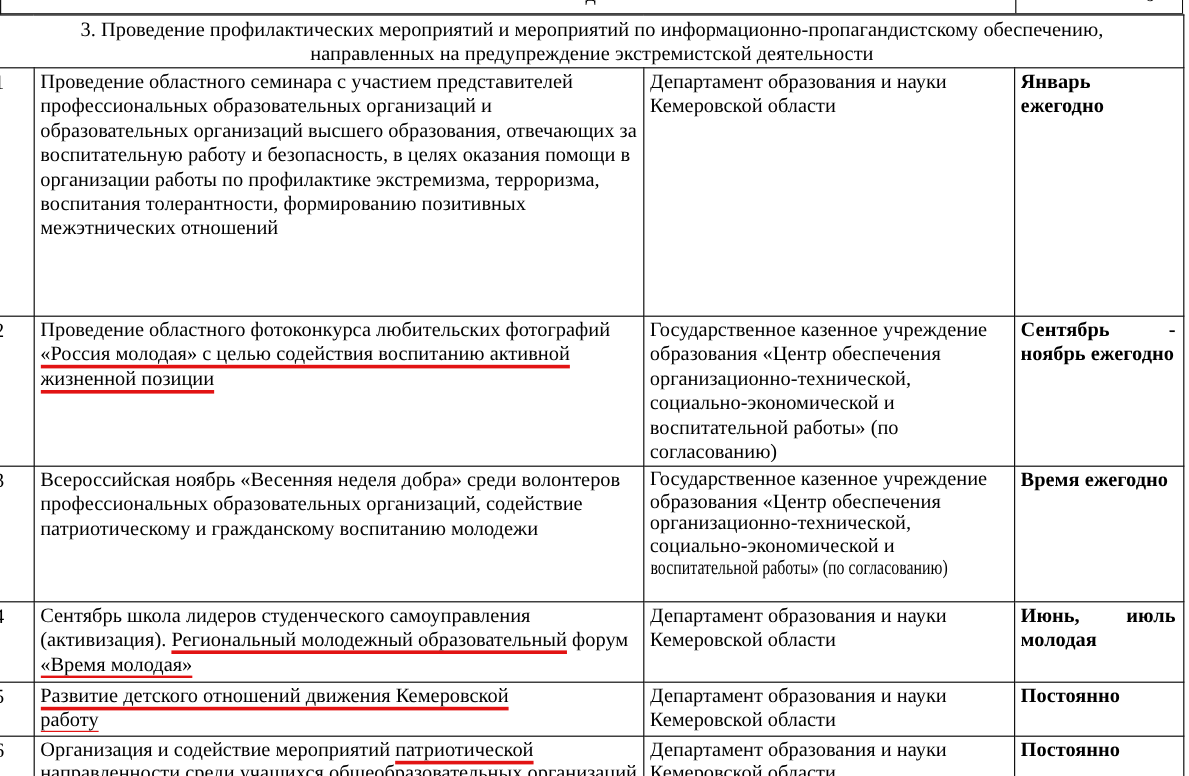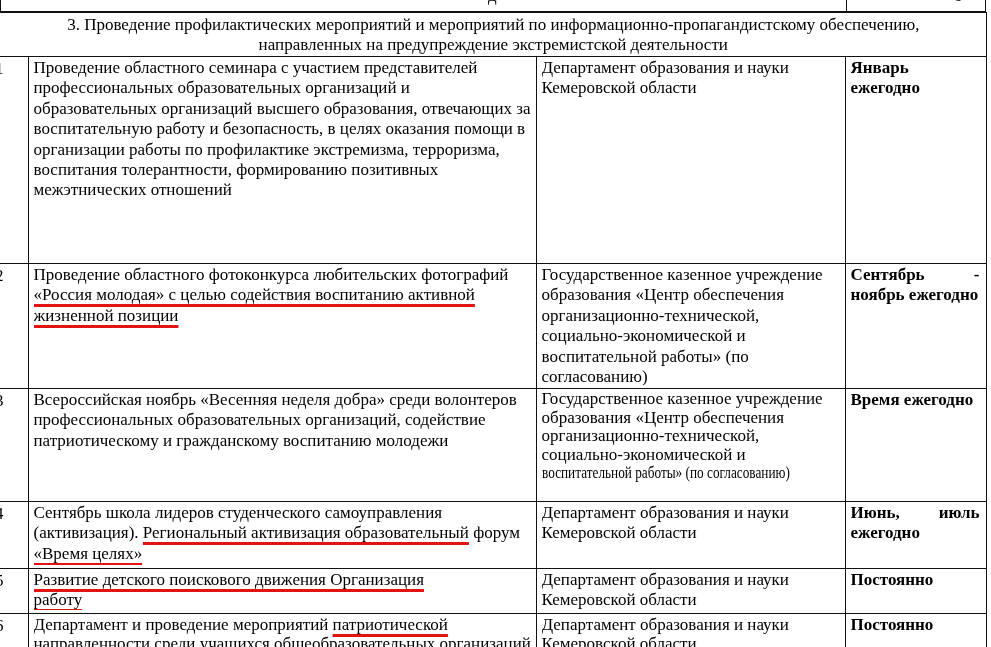--- a/index.html
+++ b/index.html
@@ -141,51 +141,51 @@
       <td class="timing-cell">
             <div class="cw cw-r3">Время ежегодно</div>
           </td>
     </tr>
 
     <tr class="r4">
       <td class="numcell">
             <span class="num">4</span>
           </td>
       <td>
-            <div class="cw cw-r4"><span>Сентябрь школа лидеров студенческого самоуправления (активизация). </span><span class="redline">Региональный активизация образовательный</span><span> форум </span><span class="redline">«Время целях»</span></div>
+            <div class="cw cw-r4"><span>Сентябрь школа лидеров студенческого самоуправления (активизация). </span><span class="redline">Региональный молодежный образовательный</span><span> форум </span><span class="redline">«Время молодая»</span></div>
           </td>
       <td>
             <div class="cw cw-r4"><span>Департамент образования и науки Кемеровской области</span></div>
           </td>
       <td class="timing-cell">
-            <div class="cw cw-r4">Июнь, июль ежегодно</div>
+            <div class="cw cw-r4">Июнь, июль молодая</div>
           </td>
     </tr>
 
     <tr class="r5">
       <td class="numcell">
             <span class="num">5</span>
           </td>
       <td>
-            <div class="cw cw-r5"><span class="redline">Развитие детского поискового движения Организация</span><br><span class="redline">работу</span></div>
+            <div class="cw cw-r5"><span class="redline">Развитие детского отношений движения Кемеровской</span><br><span class="redline">работу</span></div>
           </td>
       <td>
             <div class="cw cw-r5"><span>Департамент образования и науки Кемеровской области</span></div>
           </td>
       <td class="timing-cell">
             <div class="cw cw-r5">Постоянно</div>
           </td>
     </tr>
 
     <tr class="r6">
       <td class="numcell">
             <span class="num">6</span>
           </td>
       <td>
-            <div class="cw cw-r6"><span>Департамент и проведение мероприятий </span><span class="redline">патриотической направленности</span><span> среди учащихся общеобразовательных организаций</span></div>
+            <div class="cw cw-r6"><span>Организация и содействие мероприятий </span><span class="redline">патриотической направленности</span><span> среди учащихся общеобразовательных организаций</span></div>
           </td>
       <td>
             <div class="cw cw-r6"><span>Департамент образования и науки Кемеровской области</span></div>
           </td>
       <td class="timing-cell">
             <div class="cw cw-r6">Постоянно</div>
           </td>
     </tr>
   </tbody>
     </table>

